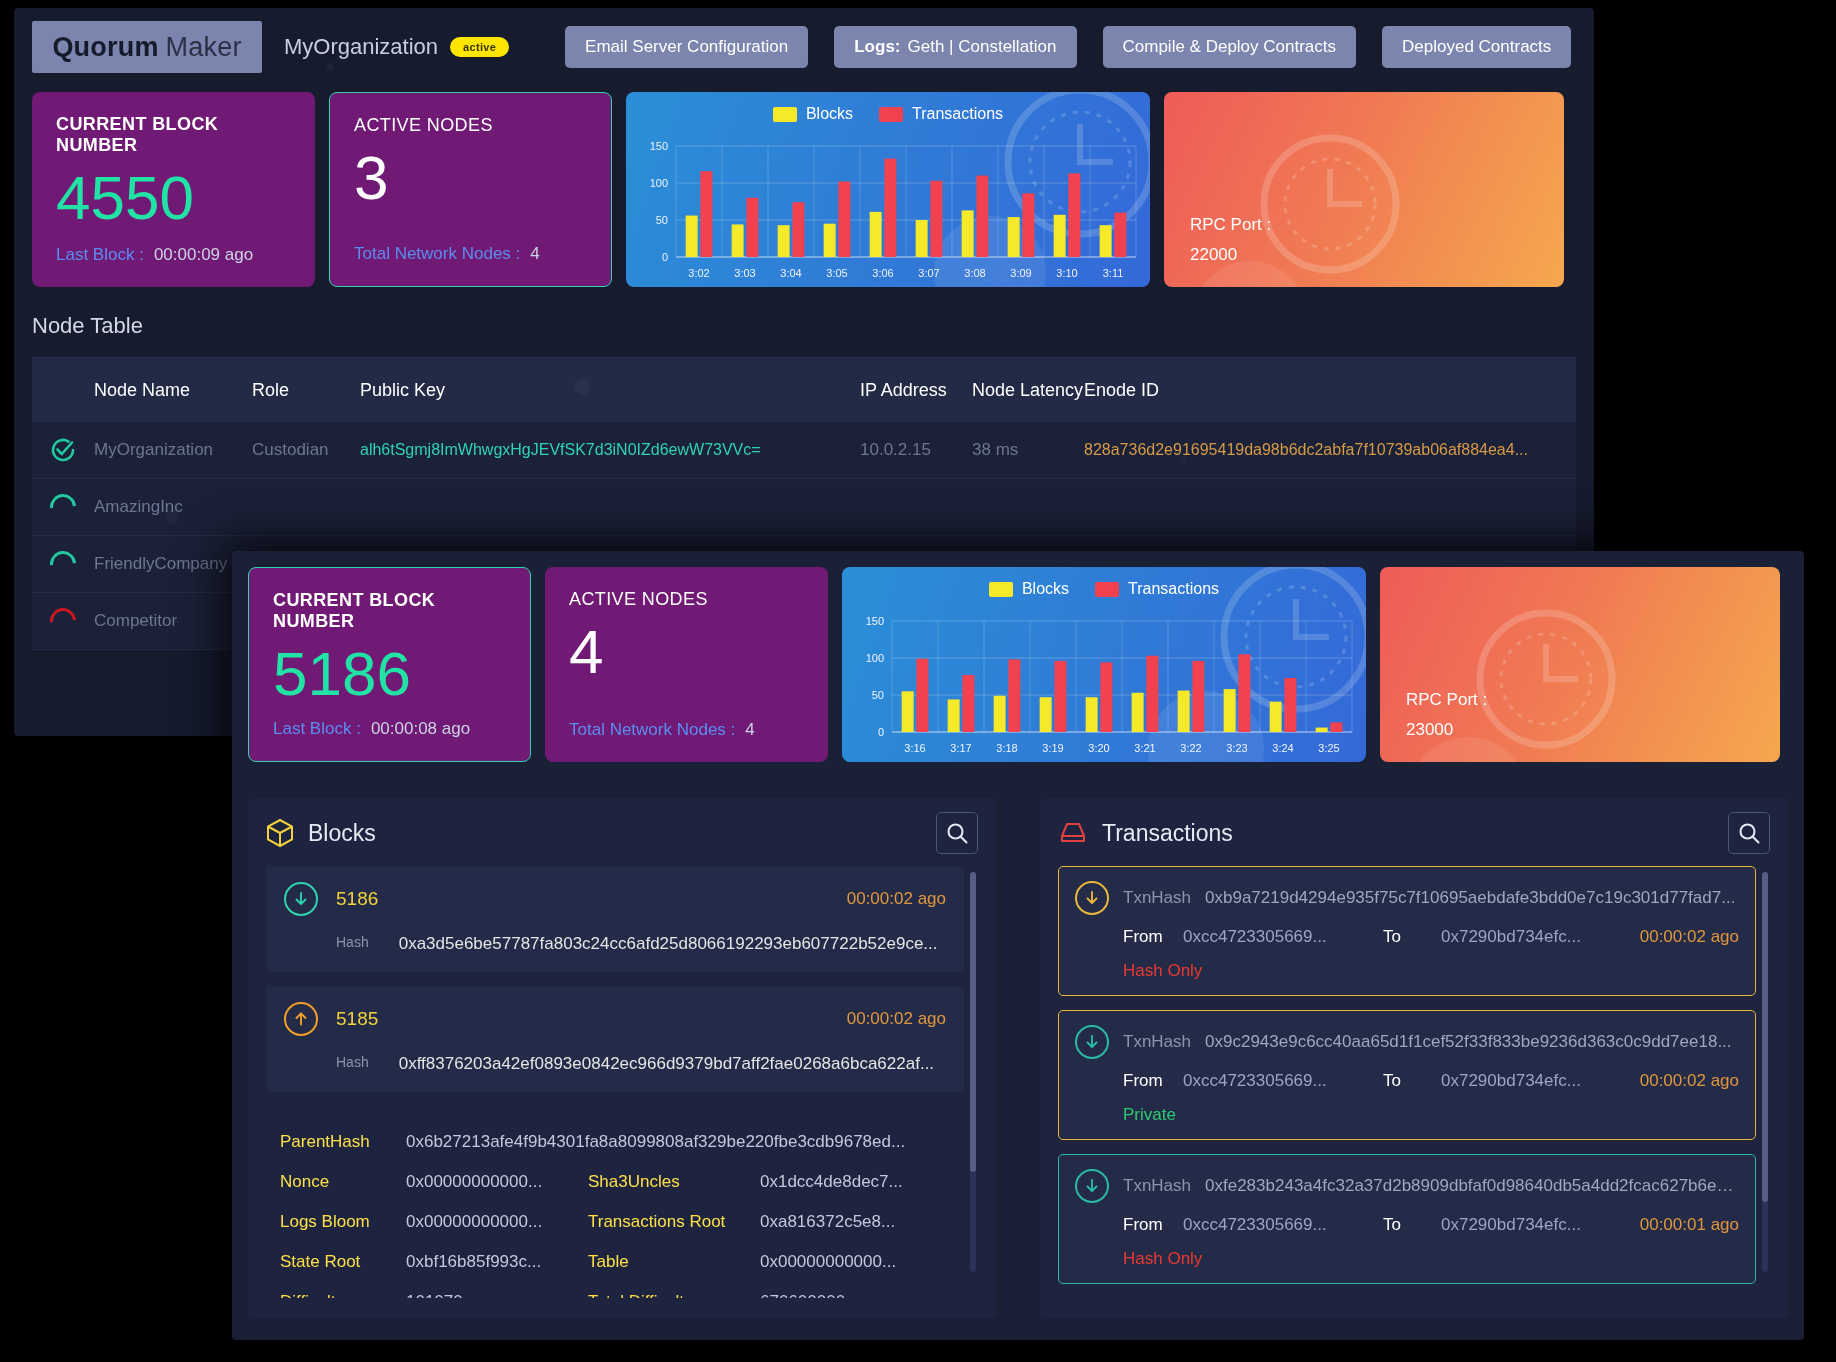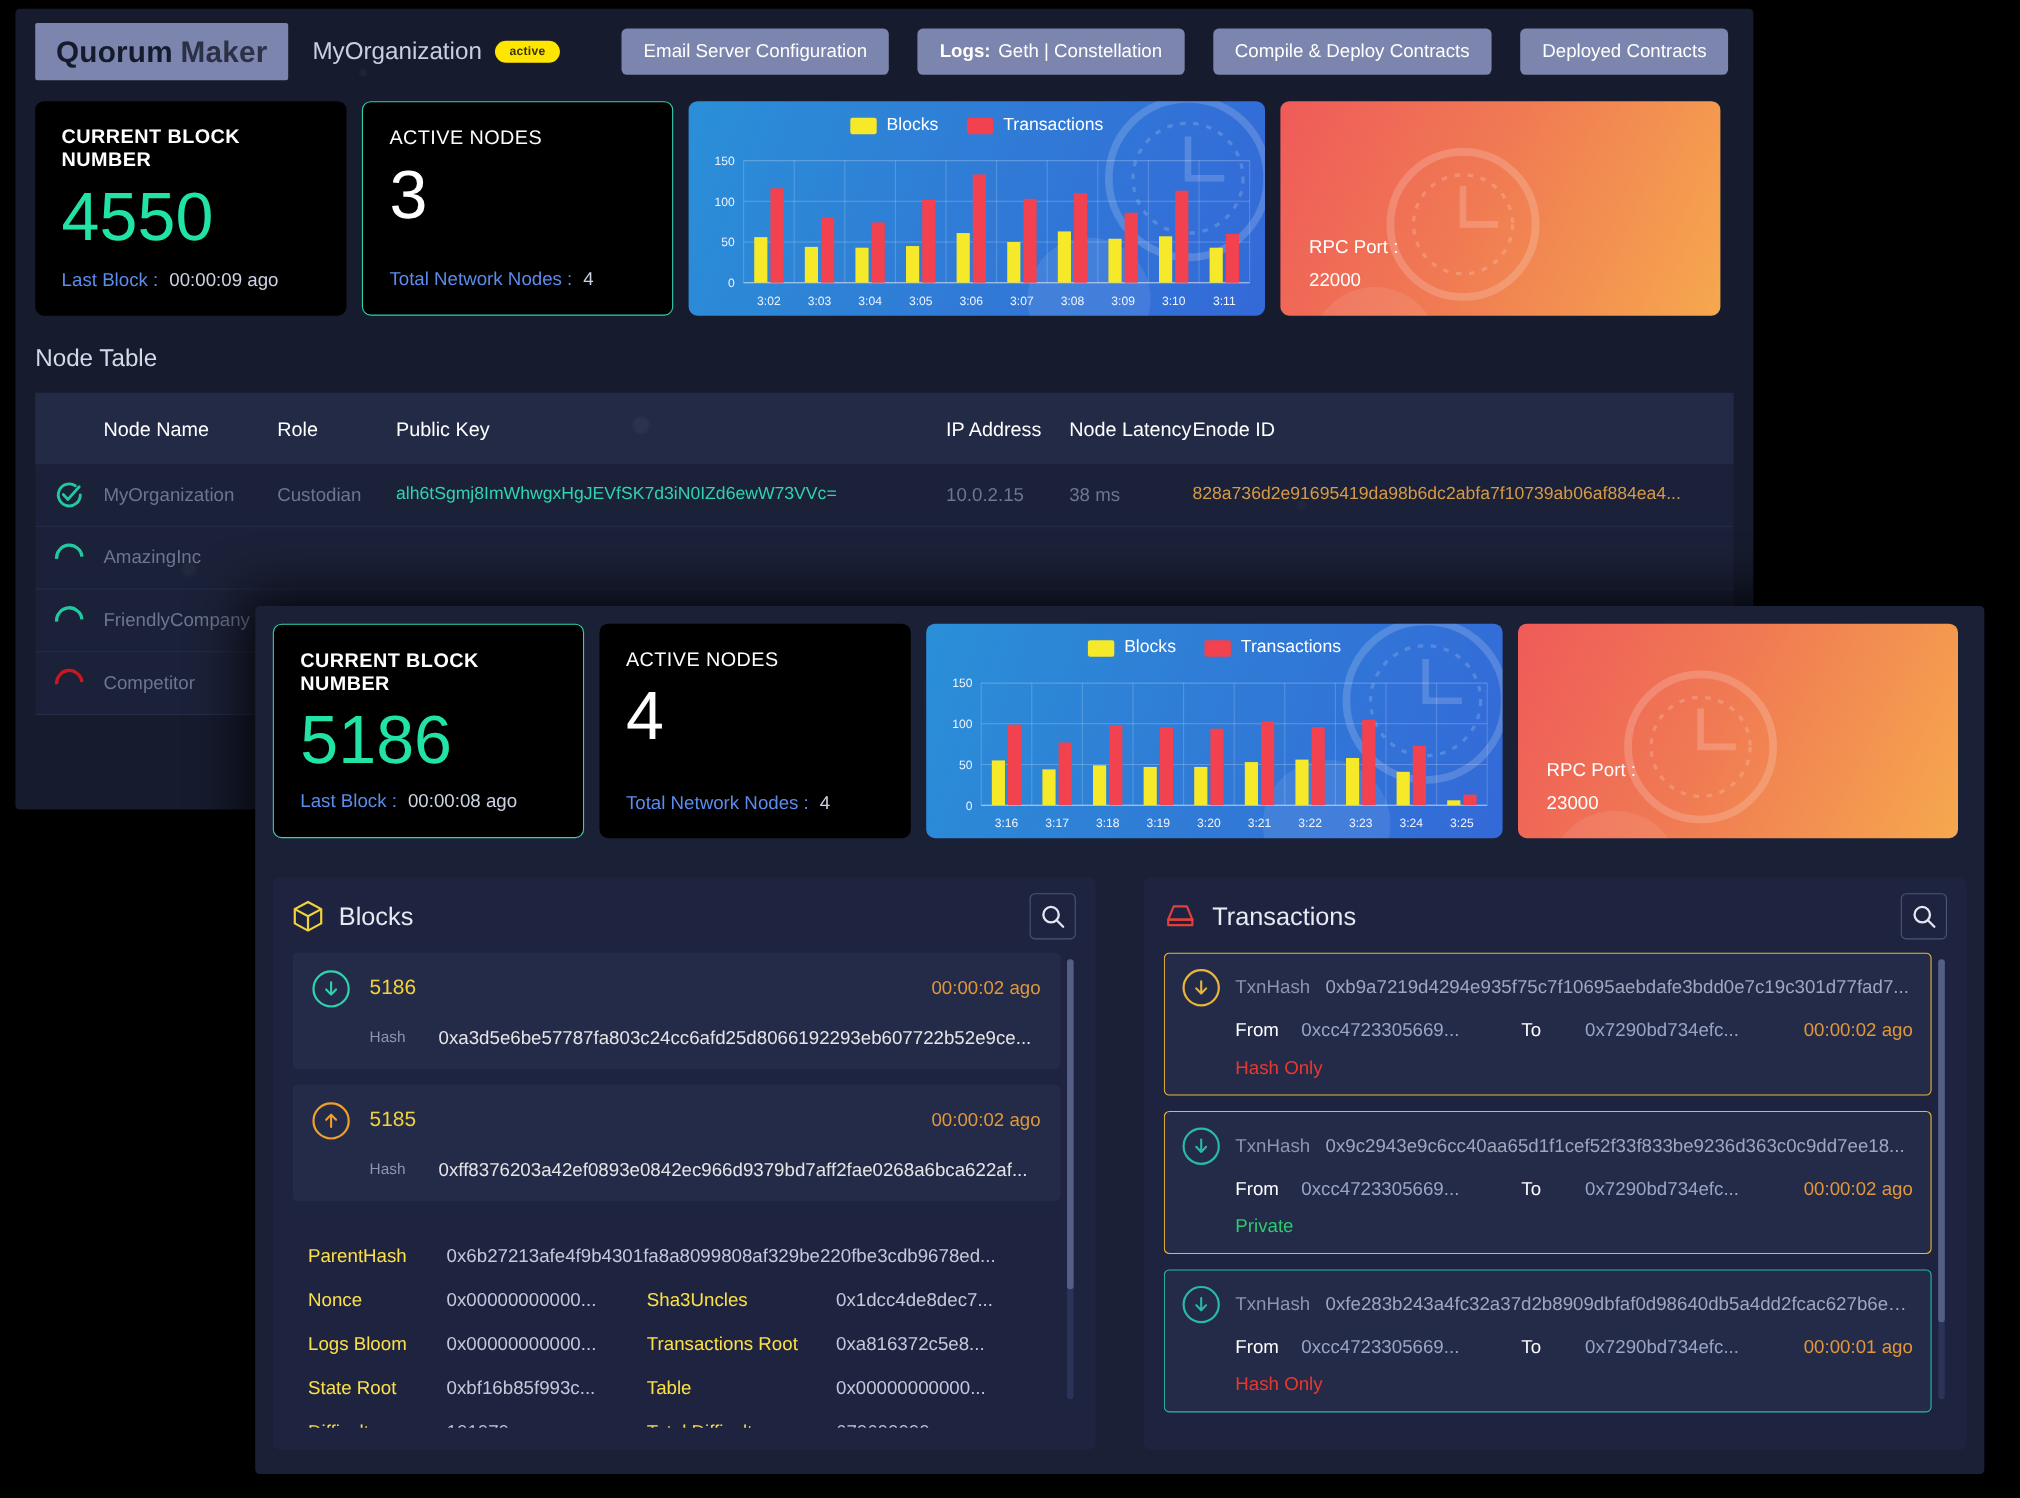--- a/index.html
+++ b/index.html
@@ -32,41 +32,41 @@
   }
 
   
   .topbar { position:relative; height:78px; display:flex; align-items:center; padding:0 18px; }
   .brand {
     background:#7b85ad; color:#151a2c;
     height:52px; min-width:230px; display:flex; align-items:center; justify-content:center;
     font-size:27px; letter-spacing:.2px; border-radius:2px;
   }
   .brand b { font-weight:700; }
-  .brand span.light { font-weight:700; color:#2b3046; margin-left:7px;}
+  .brand span.light { font-weight:400; color:#2b3046; margin-left:7px;}
   .org {
     margin-left:22px; color:#c9cfe0; font-size:22px; display:flex; align-items:center; gap:12px;
   }
   .badge-active {
     background:#ffe600; color:#3a3500; font-size:11px; font-weight:700;
     padding:4px 13px; border-radius:10px; letter-spacing:.3px;
   }
   .navbtns { display:flex; gap:26px; margin-left:56px; }
   .navbtn {
     background:#7b85ad; color:#ffffff; font-size:17px;
     padding:11px 20px; border-radius:5px; white-space:nowrap; border:none; cursor:pointer;
     font-family:"Liberation Sans", sans-serif;
   }
   .navbtn b { font-weight:700; }
   .navbtn .logs-val { font-weight:400; margin-left:7px; }
 
   
   .cards { display:flex; gap:14px; padding:6px 18px 0 18px; align-items:stretch; position:relative;}
   .card {
-    background:#000000; border-radius:8px; position:relative; overflow:hidden;
+    background:#701a75; border-radius:8px; position:relative; overflow:hidden;
   }
   .card.block-num { width:283px; height:195px; padding:22px 24px; }
   .card.active-nodes { width:283px; height:195px; padding:22px 24px; border:1.5px solid #2fd3ac; }
   .card-title { color:#ffffff; font-size:18px; letter-spacing:.4px; }
   .card-title.bold { font-weight:700; }
   .card-value { font-size:62px; line-height:1.15; margin-top:6px; font-weight:300; }
   .card-value.green { color:#21e3a6; }
   .card-value.white { color:#ffffff; }
   .card-foot { position:absolute; bottom:22px; left:24px; font-size:17px; display:flex; gap:10px;}
   .card-foot .lbl { color:#5b8def; }

